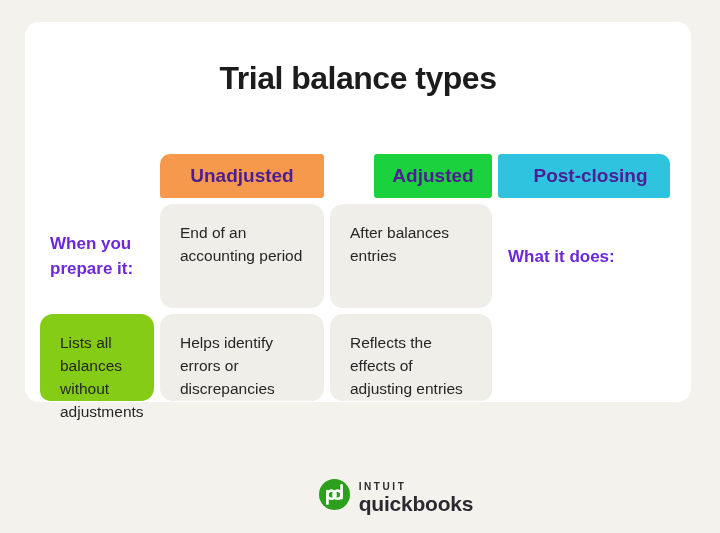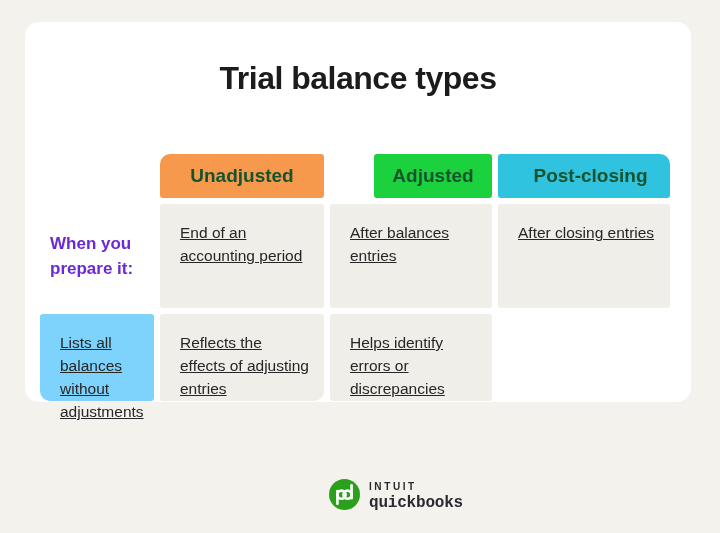--- a/index.html
+++ b/index.html
@@ -30,48 +30,47 @@
     left: 40px; top: 154px;
     display: grid;
     grid-template-columns: 114px 164px 162px 172px;
     grid-template-rows: 44px 104px 87px;
     column-gap: 6px;
     row-gap: 6px;
   }
   .col-header {
     font-size: 19px;
     font-weight: 700;
-    color: #14532d;
+    color: #4c1d95;
     display: flex;
     align-items: center;
     justify-content: center;
     border-radius: 3px;
   }
   .col-header.first { border-top-left-radius: 10px; }
   .col-header.last  { border-top-right-radius: 10px; padding-left: 13px; }
   .row-label {
     font-size: 17px;
     font-weight: 700;
     color: #6d28d9;
     line-height: 25px;
     display: flex;
     align-items: center;
     padding-left: 10px;
     padding-right: 6px;
     box-sizing: border-box;
   }
   .cell {
     background: #efeee8;
-    border-radius: 3px;
+    border-radius: 13px;
     font-size: 15.5px;
     line-height: 23px;
     color: #262626;
     padding: 17px 14px 10px 20px;
     box-sizing: border-box;
-    text-decoration: underline;
   }
   .cell.bottom-first { border-bottom-left-radius: 10px; }
   .cell.bottom-last  { border-bottom-right-radius: 10px; }
   .footer {
     position: absolute;
     left: 0; top: 479px;
     width: 720px;
     display: flex;
     align-items: flex-start;
     justify-content: center;
@@ -90,50 +89,49 @@
   .brand-block { display: flex; flex-direction: column; }
   .brand-top {
     font-size: 10px;
     font-weight: 700;
     letter-spacing: 2.6px;
     color: #2a2a30;
     line-height: 12px;
     margin-top: 2px;
   }
   .brand-bottom {
-    font-size: 16px;
+    font-size: 21px;
     font-weight: 700;
     letter-spacing: -0.2px;
     color: #2a2a30;
     line-height: 21px;
-    font-family: Liberation Mono, monospace;
   }
 </style>
 </head>
 <body style="background: rgb(244, 242, 236);">
 
 <div class="card" style="background: rgb(255, 255, 255);">
   <div class="title">Trial balance types</div>
 </div>
 
 <div class="grid">
 
   <div></div>
   <div class="col-header first" style="background: rgb(247, 153, 77);">Unadjusted</div>
   <div class="col-header" style="background: rgb(27, 209, 61); margin-left: 44px;">Adjusted</div>
   <div class="col-header last" style="background: rgb(48, 195, 224);">Post-closing</div>
 
   <div class="row-label">When you prepare it:</div>
   <div class="cell" style="background: rgb(239, 238, 232);">End of an accounting period</div>
   <div class="cell" style="background: rgb(239, 238, 232);">After balances entries</div>
-  <div class="cell" style="background: rgb(239, 238, 232);">After closing entries</div>
 
-  <div class="cell bottom-first" style="background: #7dd3fc;">Lists all balances without adjustments</div>
+  <div class="row-label">What it does:</div>
+  <div class="cell bottom-first" style="background: #84cc16;">Lists all balances without adjustments</div>
+  <div class="cell" style="background: rgb(239, 238, 232);">Helps identify errors or discrepancies</div>
   <div class="cell bottom-last" style="background: rgb(239, 238, 232);">Reflects the effects of adjusting entries</div>
-  <div class="cell" style="background: rgb(239, 238, 232);">Helps identify errors or discrepancies</div>
 </div>
 
 <div class="footer">
   <span class="logo-circle" style="background: rgb(44, 160, 28);">
     <svg width="31" height="31" viewBox="0 0 32 32">
       <g fill="none" stroke="#ffffff" stroke-width="2.7" stroke-linecap="round">
         <circle cx="12.9" cy="16.2" r="4.2"></circle>
         <line x1="8.7" y1="12.4" x2="8.7" y2="25.6"></line>
         <circle cx="19.1" cy="16.2" r="4.2"></circle>
         <line x1="23.3" y1="6.4" x2="23.3" y2="19.8"></line>

